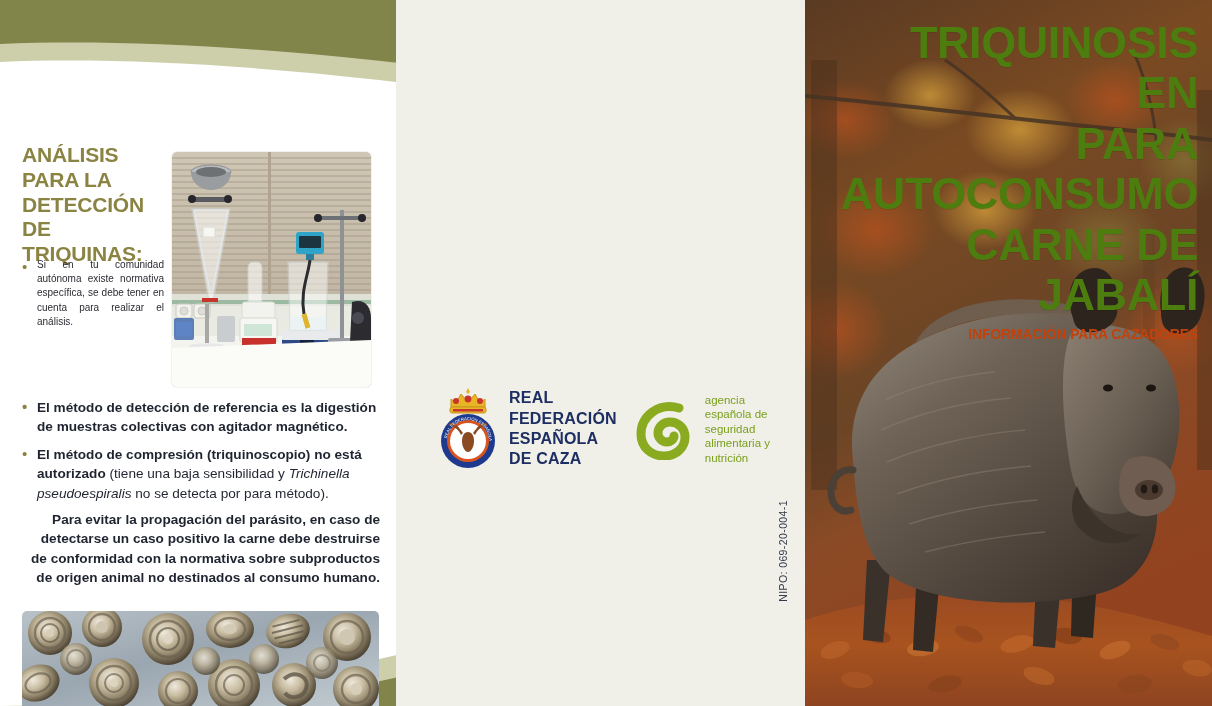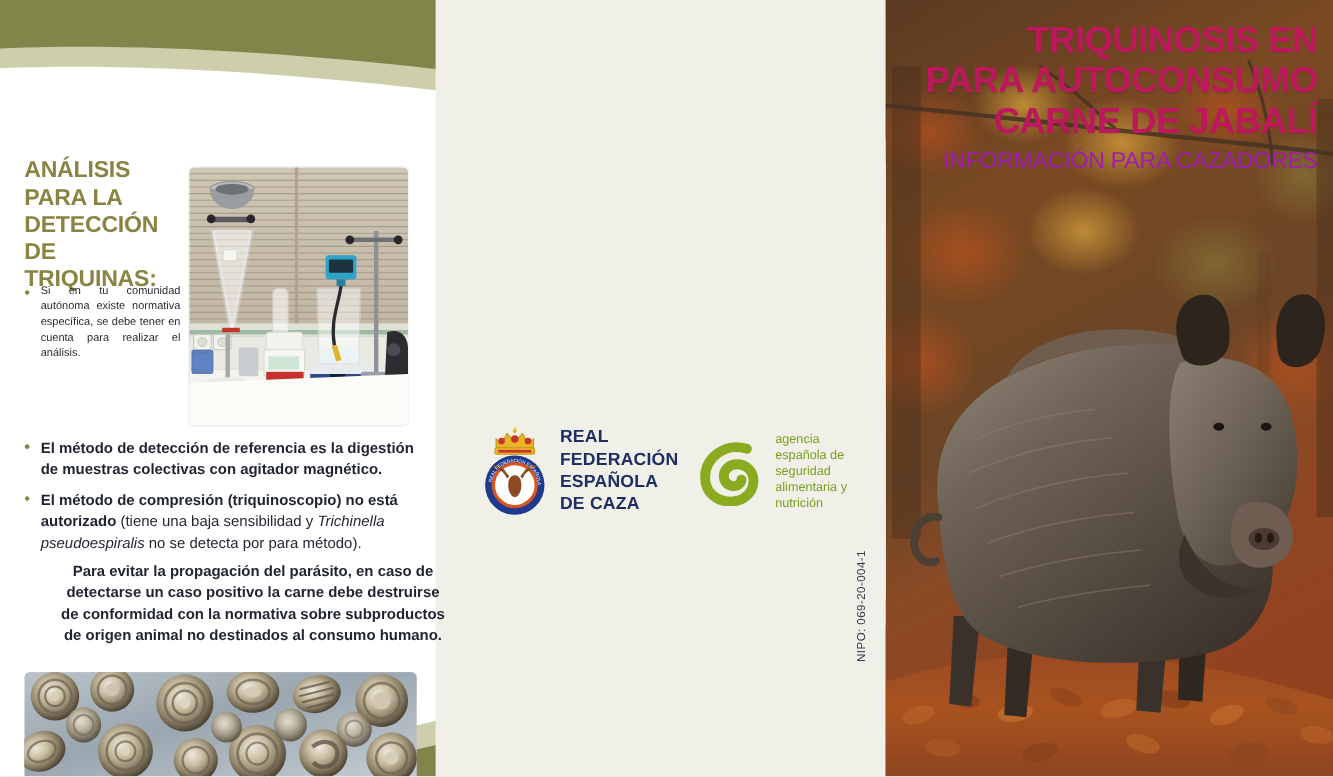--- a/index.html
+++ b/index.html
@@ -29,33 +29,33 @@
     z-index:2;overflow:hidden;
   }
   .boar-photo svg{display:block;}
 
   
   .header-block{
     position:absolute;right:14px;top:18px;width:360px;
     text-align:right;z-index:6;
   }
   .header-title{
-    color:#be185d;
+    color:#4d7c0f;
     font-family:"Liberation Sans",sans-serif;
     font-weight:bold;
-    font-size:33px;
+    font-size:45px;
     line-height:1.12;
     letter-spacing:-0.4px;
     margin:0;
     text-shadow:0 1px 0 rgba(0,0,0,.08);
   }
   .header-sub{
-    color:#a21caf;
-    font-size:21px;
-    font-weight:normal;
+    color:#c2410c;
+    font-size:14px;
+    font-weight:bold;
     letter-spacing:-0.2px;
     margin-top:6px;
   }
 
   
   .left-col{
     position:absolute;left:0;top:0;width:396px;height:590px;z-index:4;
   }
   .section-title{
     position:absolute;left:22px;top:143px;width:140px;
@@ -87,22 +87,21 @@
     position:relative;padding-left:15px;
   }
   .bullet::before{
     content:"\2022";
     position:absolute;left:0;top:-1px;
     color:#8a8342;font-size:15px;line-height:1.35;
   }
   .para-bold{
     position:absolute;left:22px;top:510px;width:358px;
     font-size:13.6px;line-height:1.42;color:#1f2430;font-weight:bold;
-    text-align:center;
-    margin-left:29px;
+    text-align:right;
   }
   b.strong{font-weight:bold;}
   i.ital{font-style:italic;font-weight:normal;}
   span.norm{font-weight:normal;}
 
   .larvae-photo{
     position:absolute;left:22px;top:611px;width:357px;height:95px;
     border-radius:5px 5px 0 0;overflow:hidden;
   }
   .larvae-photo svg{display:block;}

